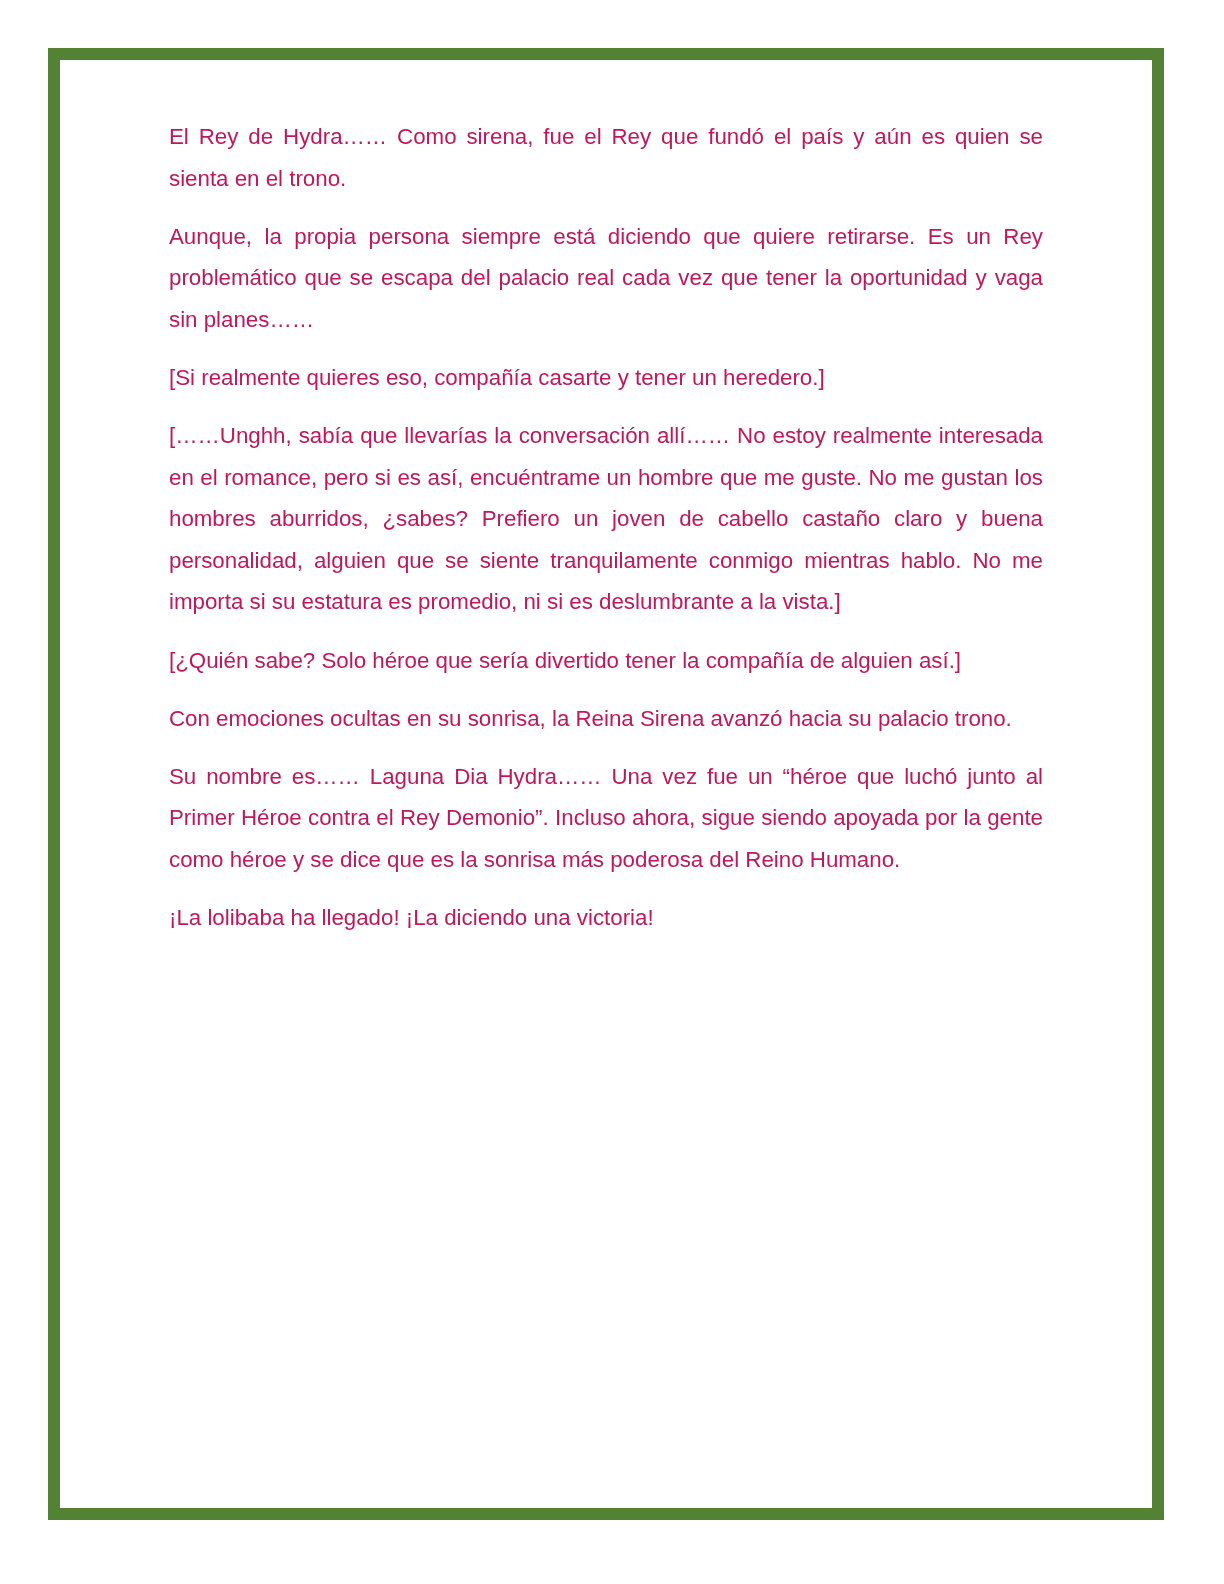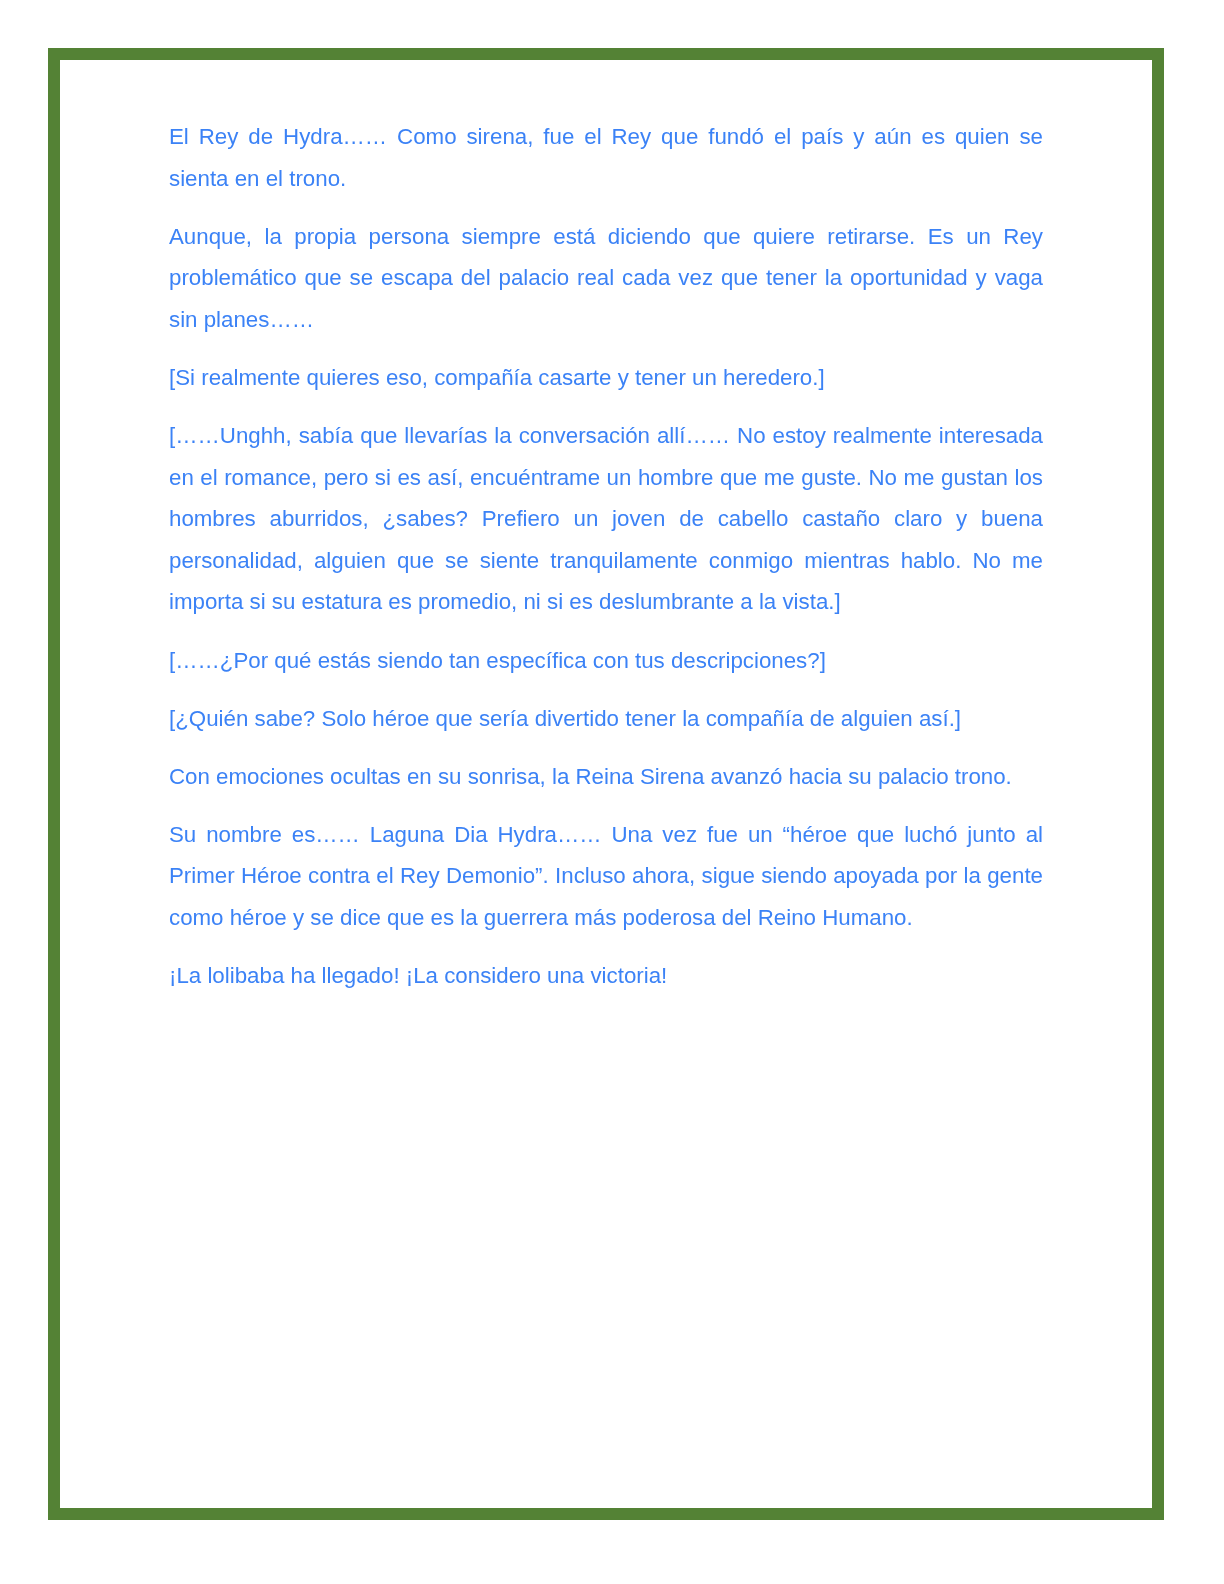--- a/index.html
+++ b/index.html
@@ -24,36 +24,35 @@
       background: #ffffff;
     }
     .content {
       position: absolute;
       left: 169px;
       top: 116px;
       width: 874px;
       font-family: "Liberation Sans", sans-serif;
       font-size: 22.3px;
       line-height: 41.6px;
-      color: #3b82f6;
+      color: #be185d;
     }
     .content p {
       margin: 0 0 16.5px 0;
       text-align: justify;
       text-align-last: left;
     }
   </style>
 </head>
 <body>
 
 <div class="page-border"></div>
 
 <div class="content">
   <p>El Rey de Hydra…… Como sirena, fue el Rey que fundó el país y aún es quien se sienta en el trono.</p>
   <p>Aunque, la propia persona siempre está diciendo que quiere retirarse. Es un Rey problemático que se escapa del palacio real cada vez que tener la oportunidad y vaga sin planes……</p>
   <p>[Si realmente quieres eso, compañía casarte y tener un heredero.]</p>
   <p>[……Unghh, sabía que llevarías la conversación allí…… No estoy realmente interesada en el romance, pero si es así, encuéntrame un hombre que me guste. No me gustan los hombres aburridos, ¿sabes? Prefiero un joven de cabello castaño claro y buena personalidad, alguien que se siente tranquilamente conmigo mientras hablo. No me importa si su estatura es promedio, ni si es deslumbrante a la vista.]</p>
-  <p>[……¿Por qué estás siendo tan específica con tus descripciones?]</p>
   <p>[¿Quién sabe? Solo héroe que sería divertido tener la compañía de alguien así.]</p>
   <p>Con emociones ocultas en su sonrisa, la Reina Sirena avanzó hacia su palacio trono.</p>
-  <p>Su nombre es…… Laguna Dia Hydra…… Una vez fue un “héroe que luchó junto al Primer Héroe contra el Rey Demonio”. Incluso ahora, sigue siendo apoyada por la gente como héroe y se dice que es la guerrera más poderosa del Reino Humano.</p>
-  <p>¡La lolibaba ha llegado! ¡La considero una victoria!</p>
+  <p>Su nombre es…… Laguna Dia Hydra…… Una vez fue un “héroe que luchó junto al Primer Héroe contra el Rey Demonio”. Incluso ahora, sigue siendo apoyada por la gente como héroe y se dice que es la sonrisa más poderosa del Reino Humano.</p>
+  <p>¡La lolibaba ha llegado! ¡La diciendo una victoria!</p>
 </div>
 
 </body></html>

